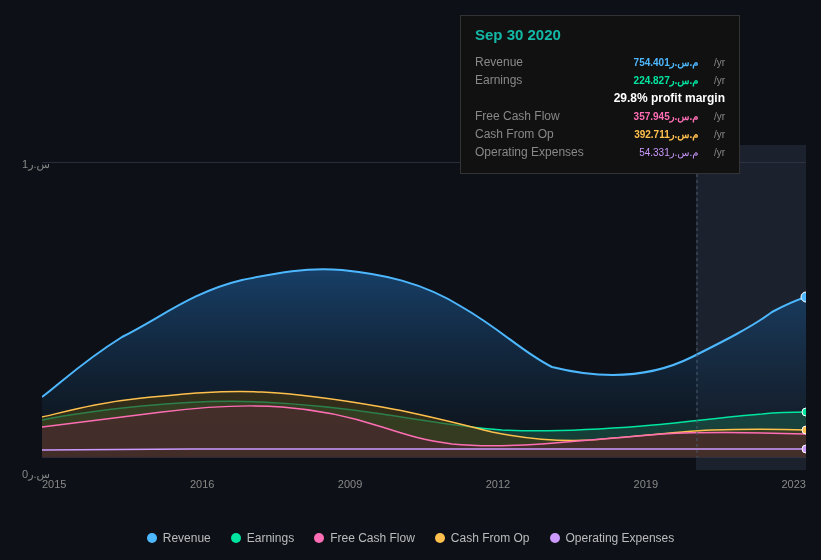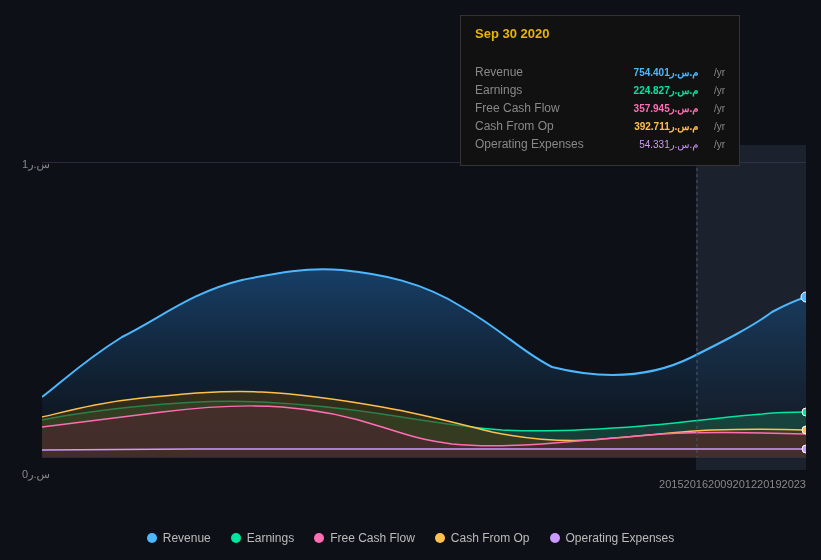--- a/index.html
+++ b/index.html
@@ -24,24 +24,24 @@
       position: absolute;
       top: 15px;
       left: 460px;
       background: #111;
       border: 1px solid #333;
       padding: 10px 14px;
       min-width: 280px;
       z-index: 10;
     }
     .tooltip-title {
-      color: #eab308;
-      font-size: 13px;
+      color: #14b8a6;
+      font-size: 15px;
       font-weight: bold;
-      margin-bottom: 24px;
+      margin-bottom: 12px;
     }
     .tooltip-row {
       display: flex;
       justify-content: space-between;
       align-items: baseline;
       margin-bottom: 4px;
       font-size: 12px;
     }
     .tooltip-label {
       color: #888;
@@ -72,21 +72,21 @@
       left: 22px;
     }
 
     
     .x-labels {
       position: absolute;
       bottom: 70px;
       left: 42px;
       right: 15px;
       display: flex;
-      justify-content: flex-end;
+      justify-content: space-between;
     }
     .x-label {
       font-size: 11px;
       color: #888;
       text-align: center;
     }
 
     
     .highlight-area {
       position: absolute;
@@ -147,20 +147,26 @@
     </div>
 
     <div class="tooltip-row">
       <span class="tooltip-label">Earnings</span>
       <div class="tooltip-value">
         <span style="color:#00e5a0; font-weight:bold;text-align:right;">224.827م.س.ر</span>
         <span>/yr</span>
       </div>
     </div>
 
+    <div class="tooltip-row" style="margin-left:0; padding-left:80px;">
+      <span></span>
+      <div>
+        <span style="color:#fff; font-weight:bold; font-size:12px;">29.8% profit margin</span>
+      </div>
+    </div>
 
     <div class="tooltip-row">
       <span class="tooltip-label">Free Cash Flow</span>
       <div class="tooltip-value">
         <span style="color:#ff6eb4; font-weight:bold;">357.945م.س.ر</span>
         <span>/yr</span>
       </div>
     </div>
 
     <div class="tooltip-row">

